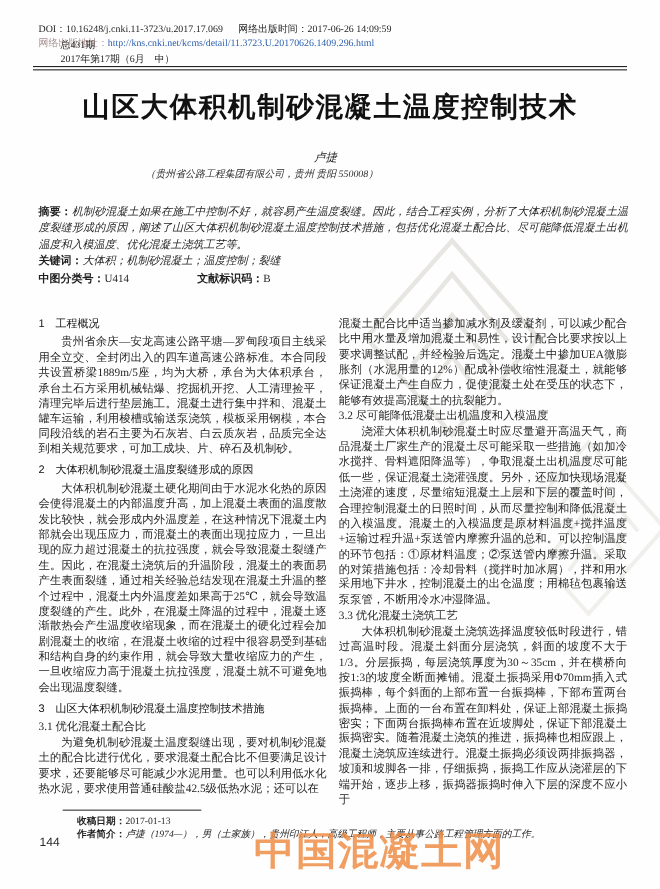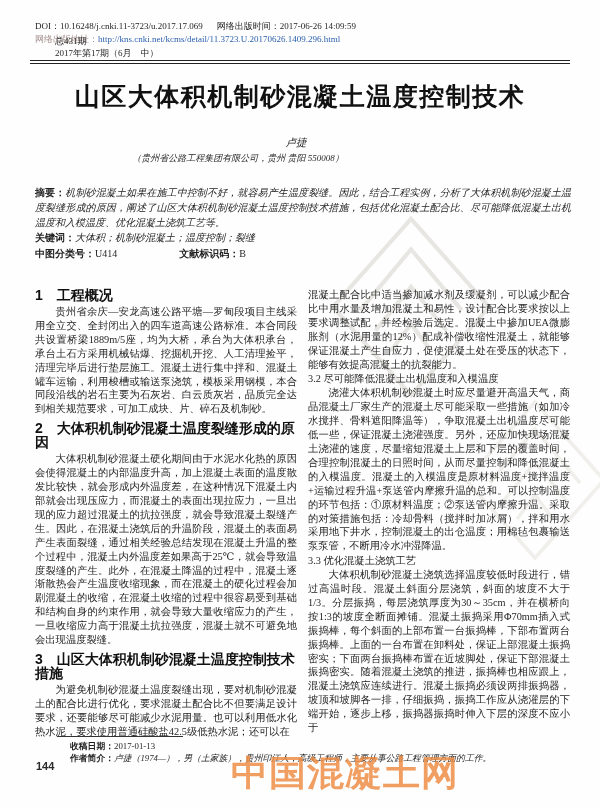--- a/index.html
+++ b/index.html
@@ -30,29 +30,29 @@
   .front p { text-align:justify; }
   .blabel { font-family:"Liberation Sans","DejaVu Sans",sans-serif; font-weight:bold; font-style:normal; }
   .kai { font-style:italic; }
   .clc-line { margin-top:1px; }
   .clc-gap { display:inline-block; width:62px; }
   
   .columns { position:absolute; left:35px; top:288px; width:536px; display:flex; gap:11px; }
   .col { width:262px; font-size:10.3px; line-height:13.9px; }
   .col p { text-align:justify; }
   .col p.indent { text-indent:2em; }
-  .h-num { font-family:"Liberation Sans","DejaVu Sans",sans-serif; font-weight:bold;
-           font-size:14px; line-height:14px; margin:5px 0 3px 0; color:#111; }
+  .h-num { font-family:"Liberation Sans","DejaVu Sans",sans-serif; font-weight:normal;
+           font-size:10px; line-height:14px; margin:5px 0 3px 0; color:#111; }
   .h-num.first { margin-top:0; }
   .h-sub { font-weight:normal; font-size:10.3px; line-height:13.9px; margin:1px 0 0 0; }
   
   .footnote-rule { position:absolute; left:57px; top:736px; width:126px; border-top:1px solid #333; }
   .footnote { position:absolute; left:70px; top:741px; width:480px; font-size:8.8px; line-height:11.8px; white-space:nowrap; }
   .pageno { position:absolute; left:36px; top:760px; font-family:"Liberation Sans","DejaVu Sans",sans-serif;
-            font-weight:bold; font-size:11px; color:#2a2a2a;text-align:center; }
+            font-weight:normal; font-size:11px; color:#2a2a2a;text-align:center; }
   
   .wm { position:absolute; pointer-events:none; }
   .wm1 { left:326px; top:212px; width:170px; height:190px; }
   .wm2 { left:460px; top:396px; width:150px; height:168px; opacity:.75; }
   .site-watermark { position:absolute; left:231px; top:749px; pointer-events:none;
             font-family:"Liberation Sans","DejaVu Sans",sans-serif; font-weight:bold;
             font-size:37px; letter-spacing:1px; opacity:.82; transform:scaleY(.95); }
 </style>
 </head>
 <body>
@@ -100,20 +100,21 @@
     </p>
   </div>
 
   <div class="columns">
     <div class="col">
       <h2 class="h-num first">1　工程概况</h2>
       <p class="indent">贵州省余庆—安龙高速公路平塘—罗甸段项目主线采用全立交、全封闭出入的四车道高速公路标准。本合同段共设置桥梁1889m/5座，均为大桥，承台为大体积承台，承台土石方采用机械钻爆、挖掘机开挖、人工清理捡平，清理完毕后进行垫层施工。混凝土进行集中拌和、混凝土罐车运输，利用梭槽或输送泵浇筑，模板采用钢模，本合同段沿线的岩石主要为石灰岩、白云质灰岩，品质完全达到相关规范要求，可加工成块、片、碎石及机制砂。</p>
       <h2 class="h-num">2　大体积机制砂混凝土温度裂缝形成的原因</h2>
       <p class="indent">大体积机制砂混凝土硬化期间由于水泥水化热的原因会使得混凝土的内部温度升高，加上混凝土表面的温度散发比较快，就会形成内外温度差，在这种情况下混凝土内部就会出现压应力，而混凝土的表面出现拉应力，一旦出现的应力超过混凝土的抗拉强度，就会导致混凝土裂缝产生。因此，在混凝土浇筑后的升温阶段，混凝土的表面易产生表面裂缝，通过相关经验总结发现在混凝土升温的整个过程中，混凝土内外温度差如果高于25℃，就会导致温度裂缝的产生。此外，在混凝土降温的过程中，混凝土逐渐散热会产生温度收缩现象，而在混凝土的硬化过程会加剧混凝土的收缩，在混凝土收缩的过程中很容易受到基础和结构自身的约束作用，就会导致大量收缩应力的产生，一旦收缩应力高于混凝土抗拉强度，混凝土就不可避免地会出现温度裂缝。</p>
       <h2 class="h-num">3　山区大体积机制砂混凝土温度控制技术措施</h2>
+      <h3 class="h-sub">3.1 优化混凝土配合比</h3>
       <p class="indent">为避免机制砂混凝土温度裂缝出现，要对机制砂混凝土的配合比进行优化，要求混凝土配合比不但要满足设计要求，还要能够尽可能减少水泥用量。也可以利用低水化热水泥，要求使用普通硅酸盐42.5级低热水泥；还可以在</p>
     </div>
     <div class="col">
       <p>混凝土配合比中适当掺加减水剂及缓凝剂，可以减少配合比中用水量及增加混凝土和易性，设计配合比要求按以上要求调整试配，并经检验后选定。混凝土中掺加UEA微膨胀剂（水泥用量的12%）配成补偿收缩性混凝土，就能够保证混凝土产生自应力，促使混凝土处在受压的状态下，能够有效提高混凝土的抗裂能力。</p>
       <h3 class="h-sub">3.2 尽可能降低混凝土出机温度和入模温度</h3>
       <p class="indent">浇灌大体积机制砂混凝土时应尽量避开高温天气，商品混凝土厂家生产的混凝土尽可能采取一些措施（如加冷水搅拌、骨料遮阳降温等），争取混凝土出机温度尽可能低一些，保证混凝土浇灌强度。另外，还应加快现场混凝土浇灌的速度，尽量缩短混凝土上层和下层的覆盖时间，合理控制混凝土的日照时间，从而尽量控制和降低混凝土的入模温度。混凝土的入模温度是原材料温度+搅拌温度+运输过程升温+泵送管内摩擦升温的总和。可以控制温度的环节包括：①原材料温度；②泵送管内摩擦升温。采取的对策措施包括：冷却骨料（搅拌时加冰屑），拌和用水采用地下井水，控制混凝土的出仓温度；用棉毡包裹输送泵泵管，不断用冷水冲湿降温。</p>
       <h3 class="h-sub">3.3 优化混凝土浇筑工艺</h3>
       <p class="indent">大体积机制砂混凝土浇筑选择温度较低时段进行，错过高温时段。混凝土斜面分层浇筑，斜面的坡度不大于1/3。分层振捣，每层浇筑厚度为30～35cm，并在横桥向按1:3的坡度全断面摊铺。混凝土振捣采用Φ70mm插入式振捣棒，每个斜面的上部布置一台振捣棒，下部布置两台振捣棒。上面的一台布置在卸料处，保证上部混凝土振捣密实；下面两台振捣棒布置在近坡脚处，保证下部混凝土振捣密实。随着混凝土浇筑的推进，振捣棒也相应跟上，混凝土浇筑应连续进行。混凝土振捣必须设两排振捣器，坡顶和坡脚各一排，仔细振捣，振捣工作应从浇灌层的下端开始，逐步上移，振捣器振捣时伸入下层的深度不应小于</p>
     </div>
   </div>

